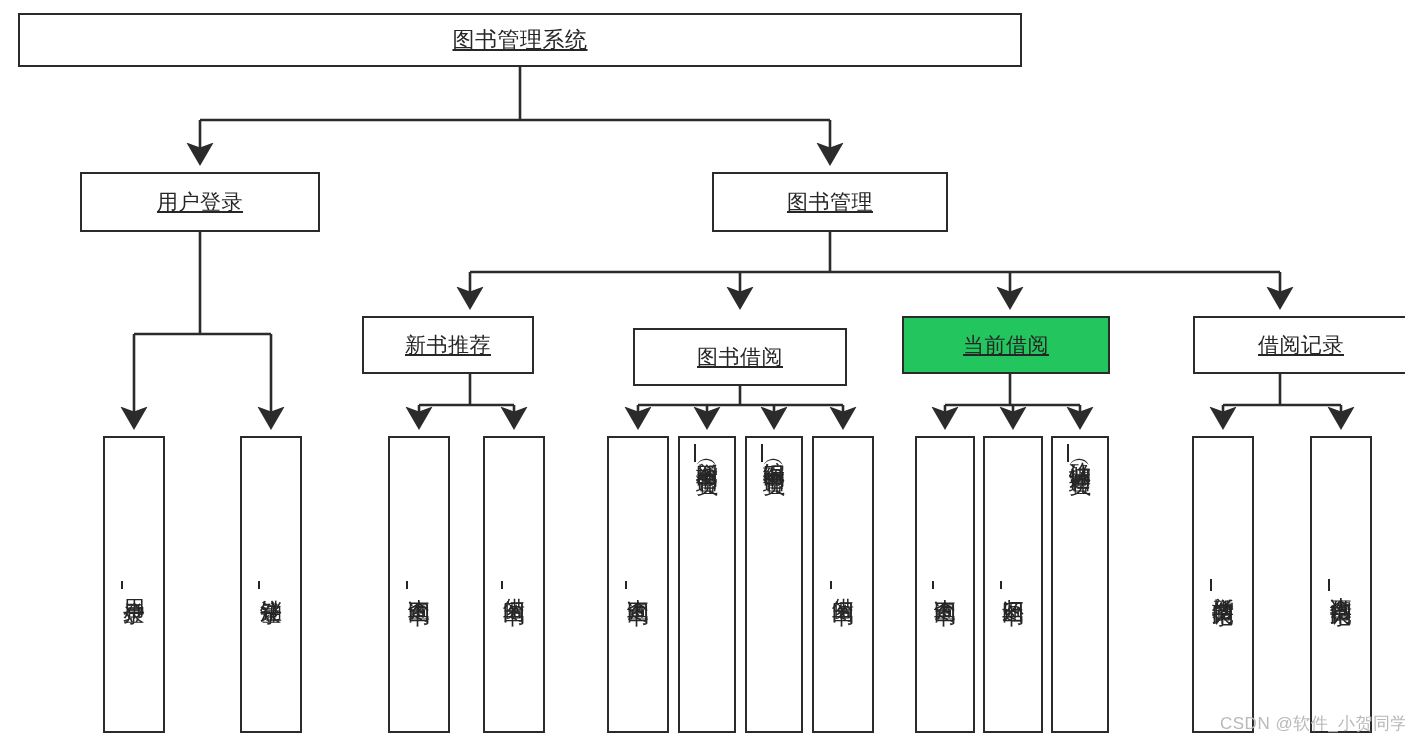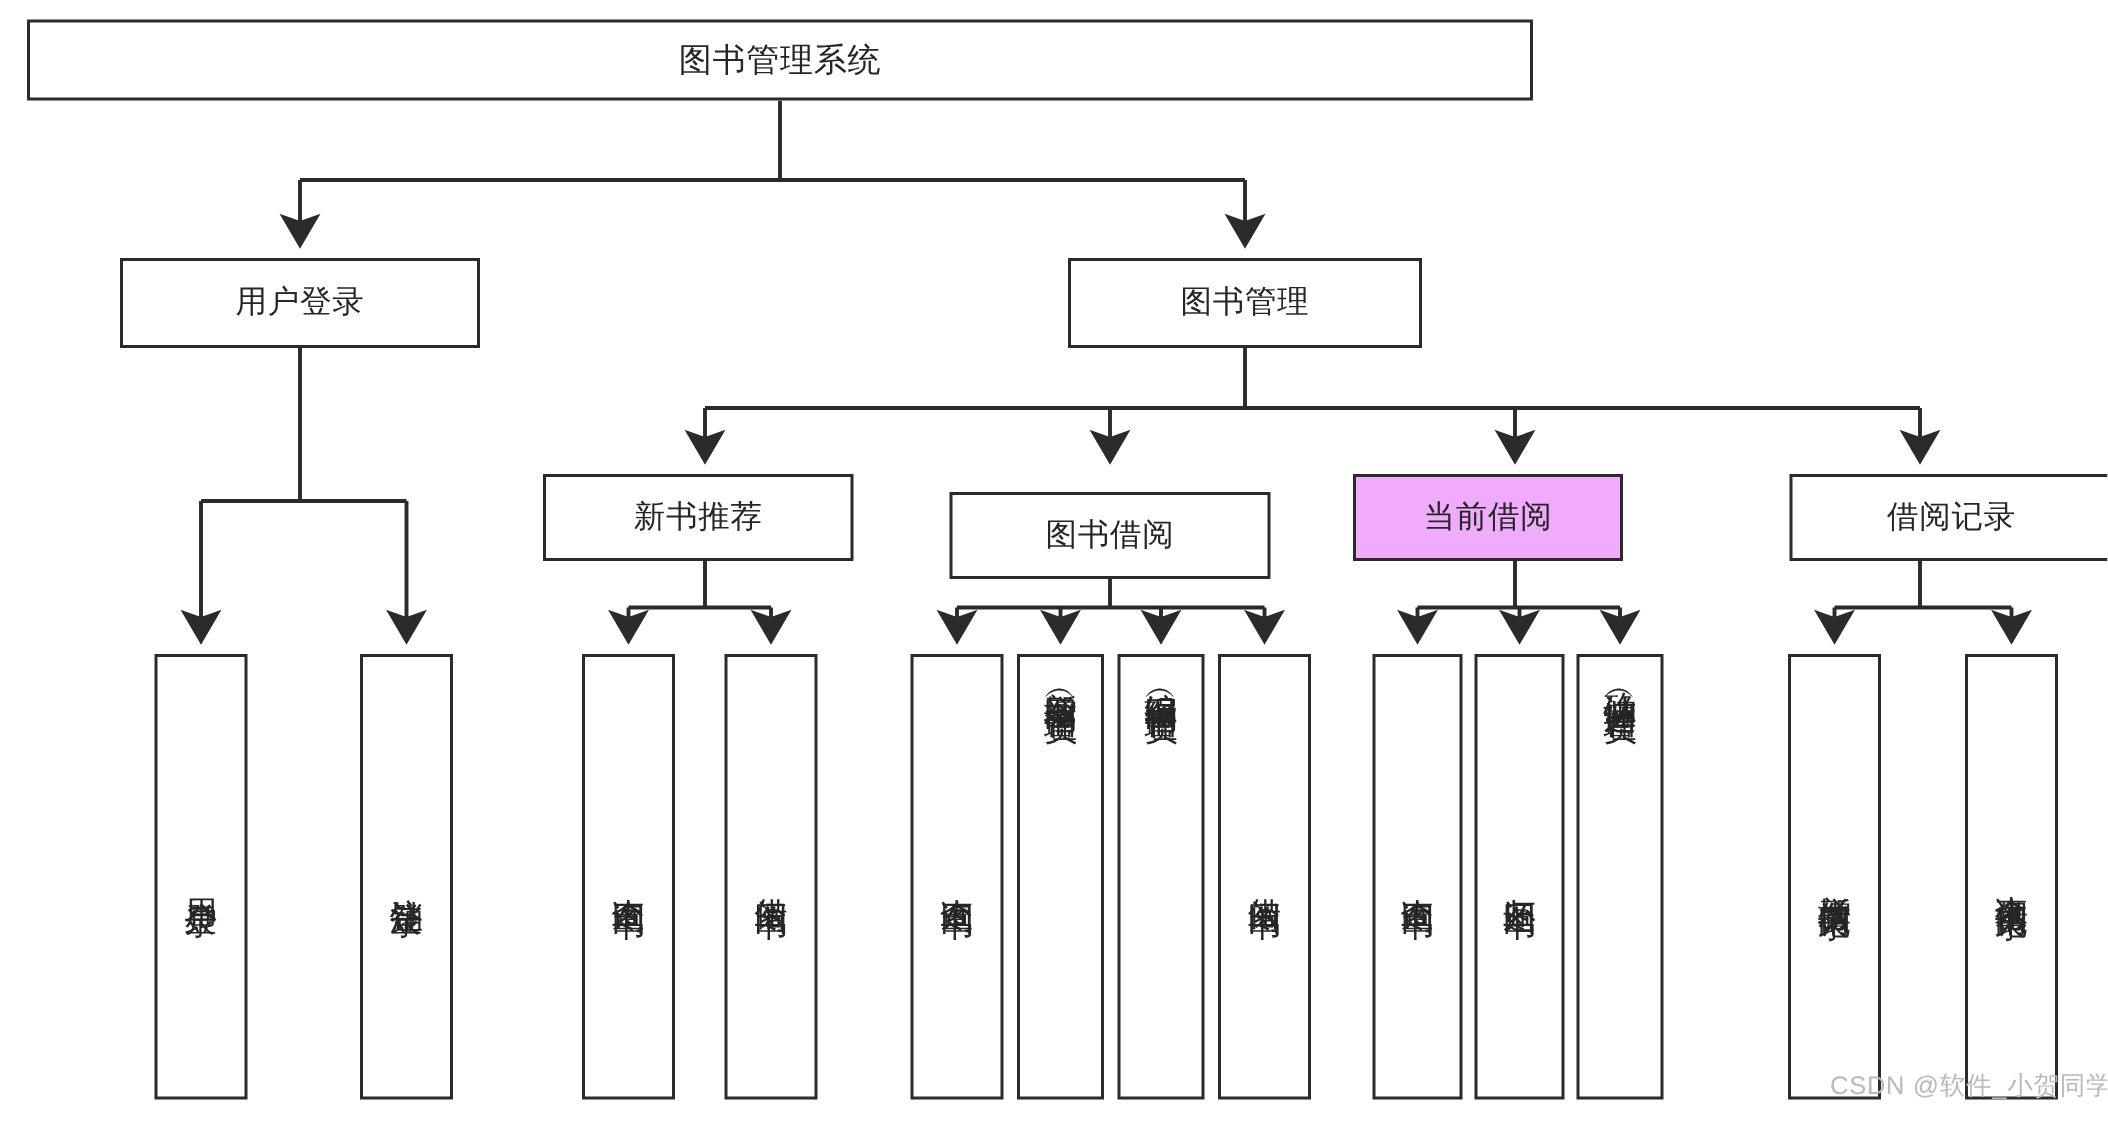--- a/index.html
+++ b/index.html
@@ -34,20 +34,21 @@
     align-items: center;
     justify-content: center;
     color: #262626;
     z-index: 2;
   }
   .node .lbl {
     display: block;
     text-align: right;
     line-height: 1.18;
     letter-spacing: 0.5px;
+    text-decoration: underline;
   }
   
   .node.horiz .lbl {
     font-size: 21px;
   }
   .node.root .lbl {
     font-size: 22px;
   }
   
   .node.leaf {
@@ -136,27 +137,27 @@
     <span class="lbl">图书管理系统</span>
   </div>
 
   <div class="node horiz" style="left: 80px; top: 172px; width: 240px; height: 60px; background: rgb(255, 255, 255); border-color: rgb(43, 43, 43); color: rgb(38, 38, 38);">
     <span class="lbl">用户登录</span>
   </div>
   <div class="node horiz" style="left: 712px; top: 172px; width: 236px; height: 60px; background: rgb(255, 255, 255); border-color: rgb(43, 43, 43); color: rgb(38, 38, 38);">
     <span class="lbl">图书管理</span>
   </div>
 
-  <div class="node horiz" style="left: 362px; top: 316px; width: 207px; height: 58px; background: rgb(255, 255, 255); border-color: rgb(43, 43, 43); color: rgb(38, 38, 38);">
+  <div class="node horiz" style="left: 362px; top: 316px; width: 172px; height: 58px; background: rgb(255, 255, 255); border-color: rgb(43, 43, 43); color: rgb(38, 38, 38);">
     <span class="lbl">新书推荐</span>
   </div>
   <div class="node horiz" style="left: 633px; top: 328px; width: 214px; height: 58px; background: rgb(255, 255, 255); border-color: rgb(43, 43, 43); color: rgb(38, 38, 38);">
     <span class="lbl">图书借阅</span>
   </div>
-  <div class="node horiz" style="left: 902px; top: 316px; width: 180px; height: 58px; background: #f0abfc; border-color: rgb(43, 43, 43); color: rgb(38, 38, 38);">
+  <div class="node horiz" style="left: 902px; top: 316px; width: 208px; height: 58px; background: #22c55e; border-color: rgb(43, 43, 43); color: rgb(38, 38, 38);">
     <span class="lbl">当前借阅</span>
   </div>
   <div class="node horiz" style="left: 1193px; top: 316px; width: 216px; height: 58px; background: rgb(255, 255, 255); border-color: rgb(43, 43, 43); color: rgb(38, 38, 38);">
     <span class="lbl">借阅记录</span>
   </div>
 
   <div class="node leaf vcenter" style="left: 103px; top: 436px; width: 62px; height: 297px; background: rgb(255, 255, 255); border-color: rgb(43, 43, 43); color: rgb(38, 38, 38);">
     <span class="lbl">用户登录</span>
   </div>
   <div class="node leaf vcenter" style="left: 240px; top: 436px; width: 62px; height: 297px; background: rgb(255, 255, 255); border-color: rgb(43, 43, 43); color: rgb(38, 38, 38);">

